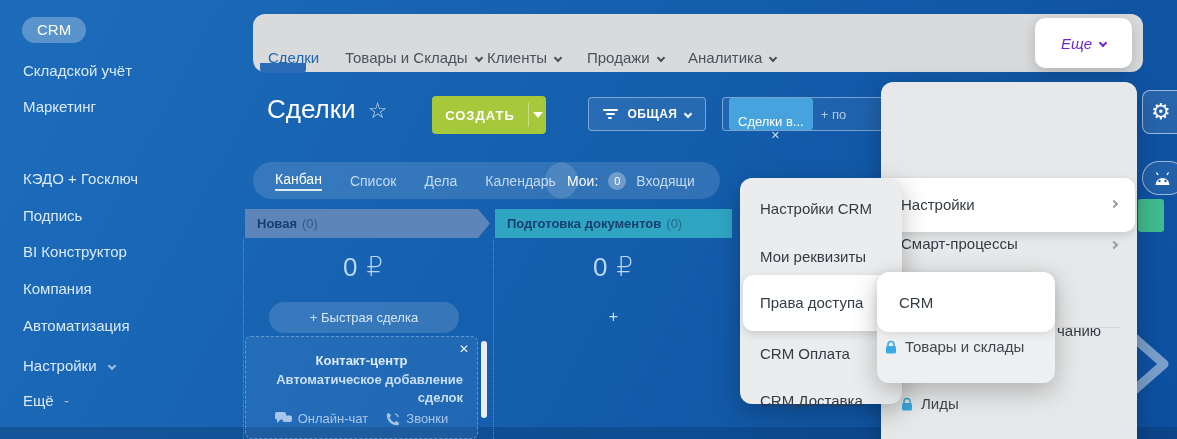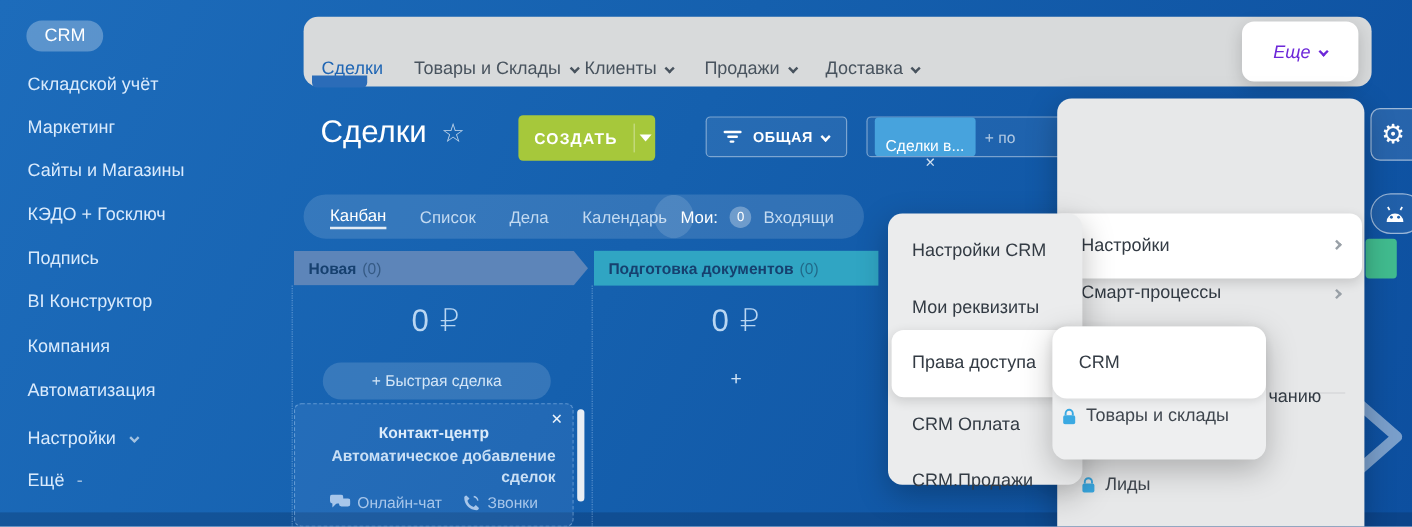--- a/index.html
+++ b/index.html
@@ -116,21 +116,20 @@
 <body>
 
 <div id="app">
 
   <div class="abs bottom-strip"></div>
 
   <div class="abs sidebar">
     <div class="sb-pill">CRM</div>
     <div class="sb-item" style="top:62px">Складской учёт</div>
     <div class="sb-item" style="top:98px">Маркетинг</div>
-    <div class="sb-item" style="top:134px">Сайты и Магазины</div>
     <div class="sb-item" style="top:170px">КЭДО + Госключ</div>
     <div class="sb-item" style="top:207px">Подпись</div>
     <div class="sb-item" style="top:243px">BI Конструктор</div>
     <div class="sb-item" style="top:280px">Компания</div>
     <div class="sb-item" style="top:317px">Автоматизация</div>
     <div class="sb-item" style="top:357px">
       <span>Настройки</span>
       <span class="chv chv-down" style="color:rgba(255,255,255,.6)"></span>
     </div>
     <div class="sb-item" style="top:392px">
@@ -144,21 +143,21 @@
     <div class="nav-item" style="left:92px">
       <span>Товары и Склады</span><span class="chv chv-down"></span>
     </div>
     <div class="nav-item" style="left:234px">
       <span>Клиенты</span><span class="chv chv-down"></span>
     </div>
     <div class="nav-item" style="left:334px">
       <span>Продажи</span><span class="chv chv-down"></span>
     </div>
     <div class="nav-item" style="left:435px">
-      <span>Доставка</span><span class="chv chv-down"></span>
+      <span>Аналитика</span><span class="chv chv-down"></span>
     </div>
   </div>
   <div class="abs tab-indicator"></div>
   <div class="abs more-box">
     <span>Еще</span>
       <span class="chv chv-down"></span>
   </div>
 
   <div class="abs page-title">
     <span>Сделки</span><span class="star">☆</span>
@@ -291,21 +290,21 @@
     <div class="m-item" style="top:22px">Настройки CRM</div>
     <div class="m-item" style="top:70px">Мои реквизиты</div>
 
     <div class="hl" style="left:3px; top:97px; width:156px; height:56px">
       <span style="position:absolute; left:17px; top:19px; font-size:15px; color:#333b44">Права доступа</span>
       <span class="m-chev chv chv-right" style="position:absolute; left:134px; top:24px; color:#8a9199"></span>
       <span class="tail-right" style="left:155px; top:19px"></span>
     </div>
 
     <div class="m-item" style="top:167px">CRM Оплата</div>
-    <div class="m-item" style="top:214px">CRM.Продажи</div>
+    <div class="m-item" style="top:214px">CRM.Доставка</div>
   </div>
 
   <div class="panel panel-c">
     <div class="hl" style="left:0; top:0; width:178px; height:60px; border-radius:12px; box-shadow:0 2px 8px rgba(0,0,0,.1)">
       <span style="position:absolute; left:22px; top:22px; font-size:15px; color:#333b44">CRM</span>
     </div>
     <div class="lock-item" style="left:8px; top:45px; margin-top:0; top:66px">
       <svg width="12" height="14" viewBox="0 0 12 14">
         <path d="M3,6 V4.5 a3,3 0 0 1 6,0 V6" fill="none" stroke="#3aa9e2" stroke-width="1.6"></path>
         <rect x="1" y="6" width="10" height="7.5" rx="1.5" fill="#3aa9e2"></rect>

